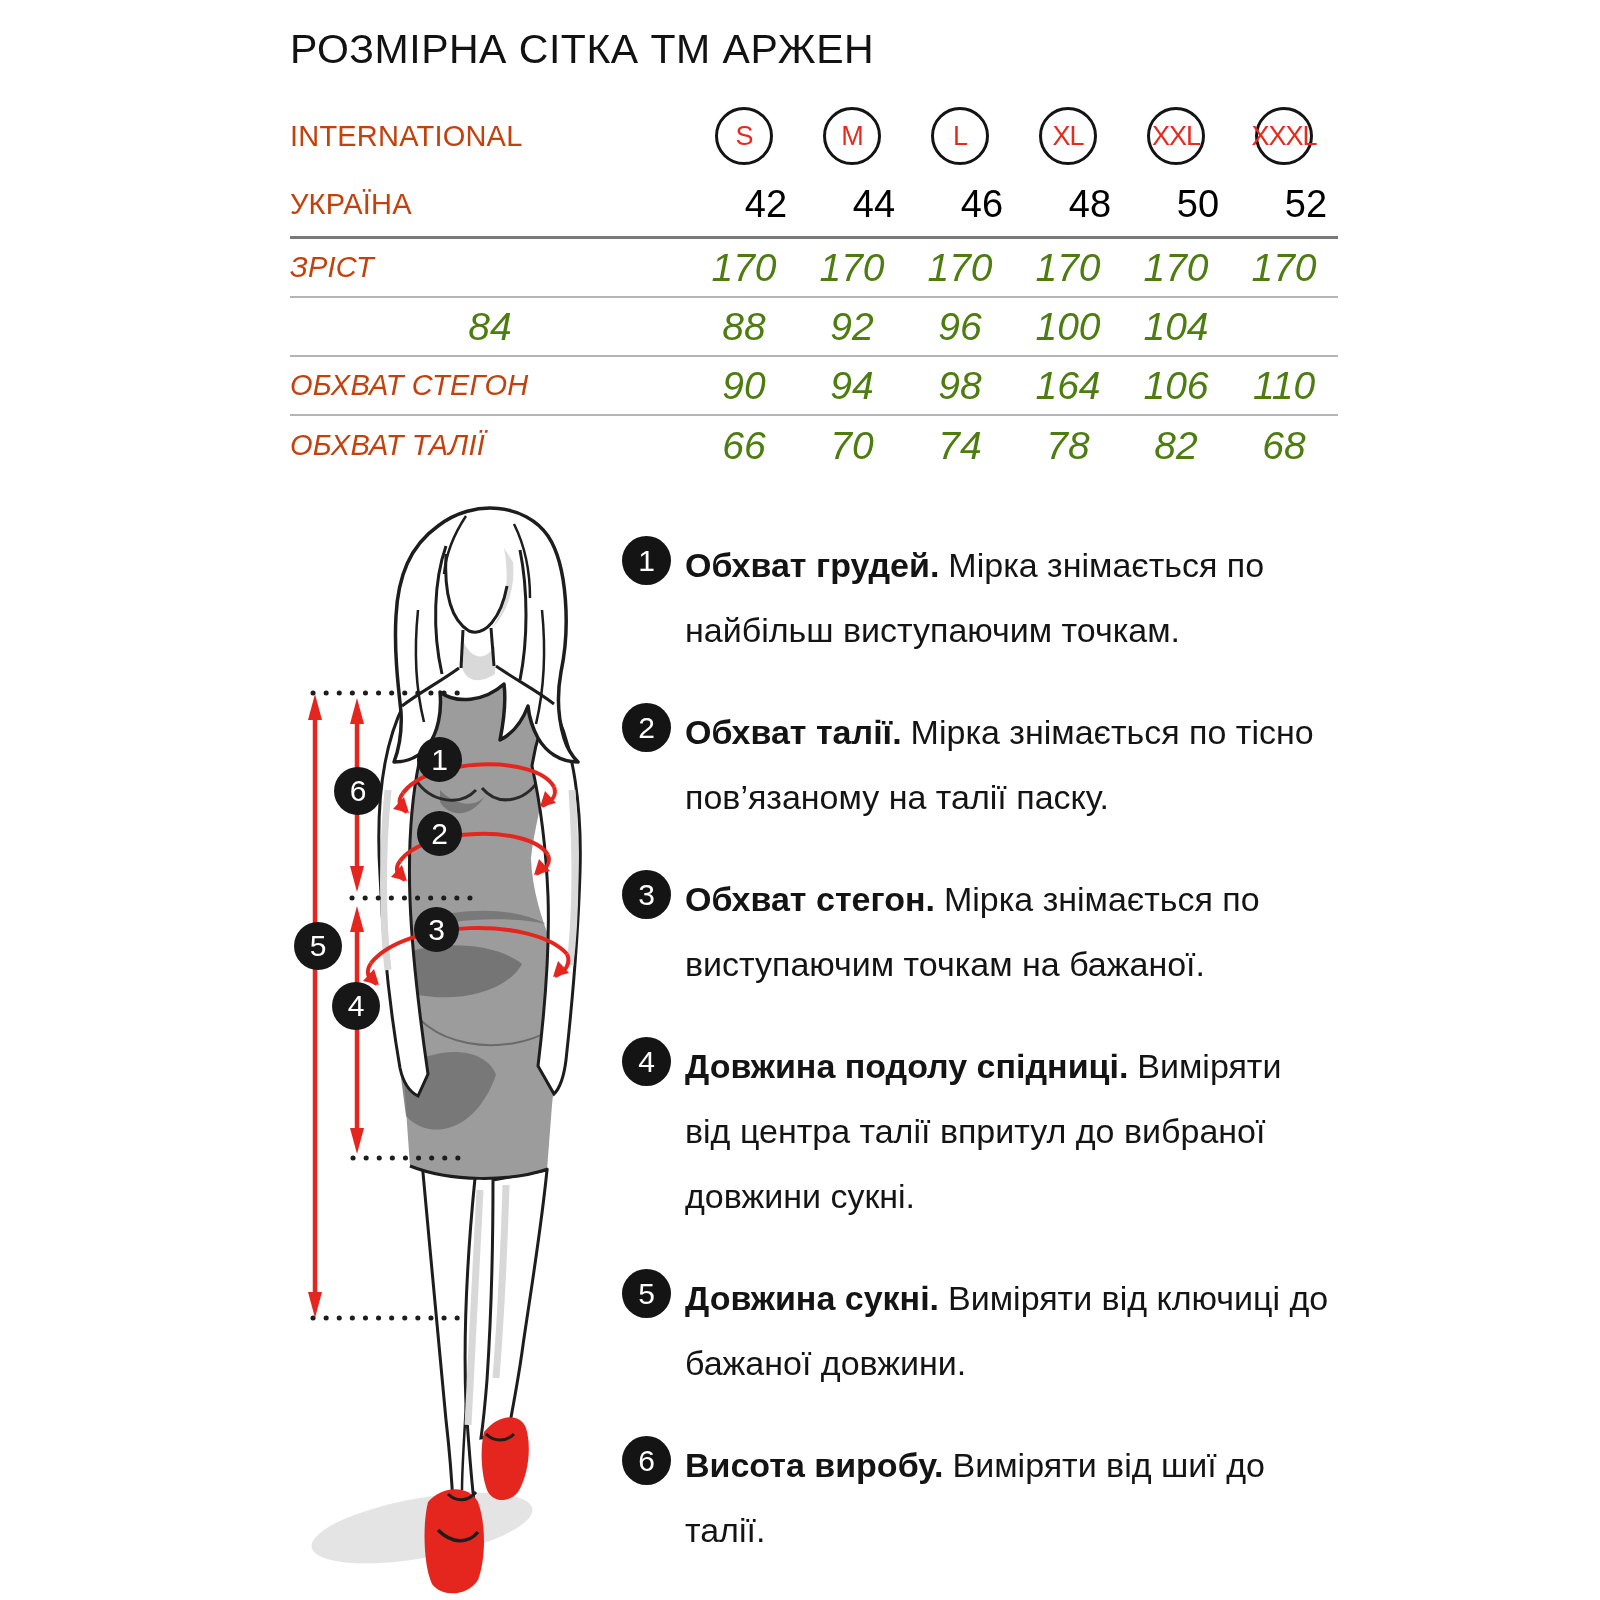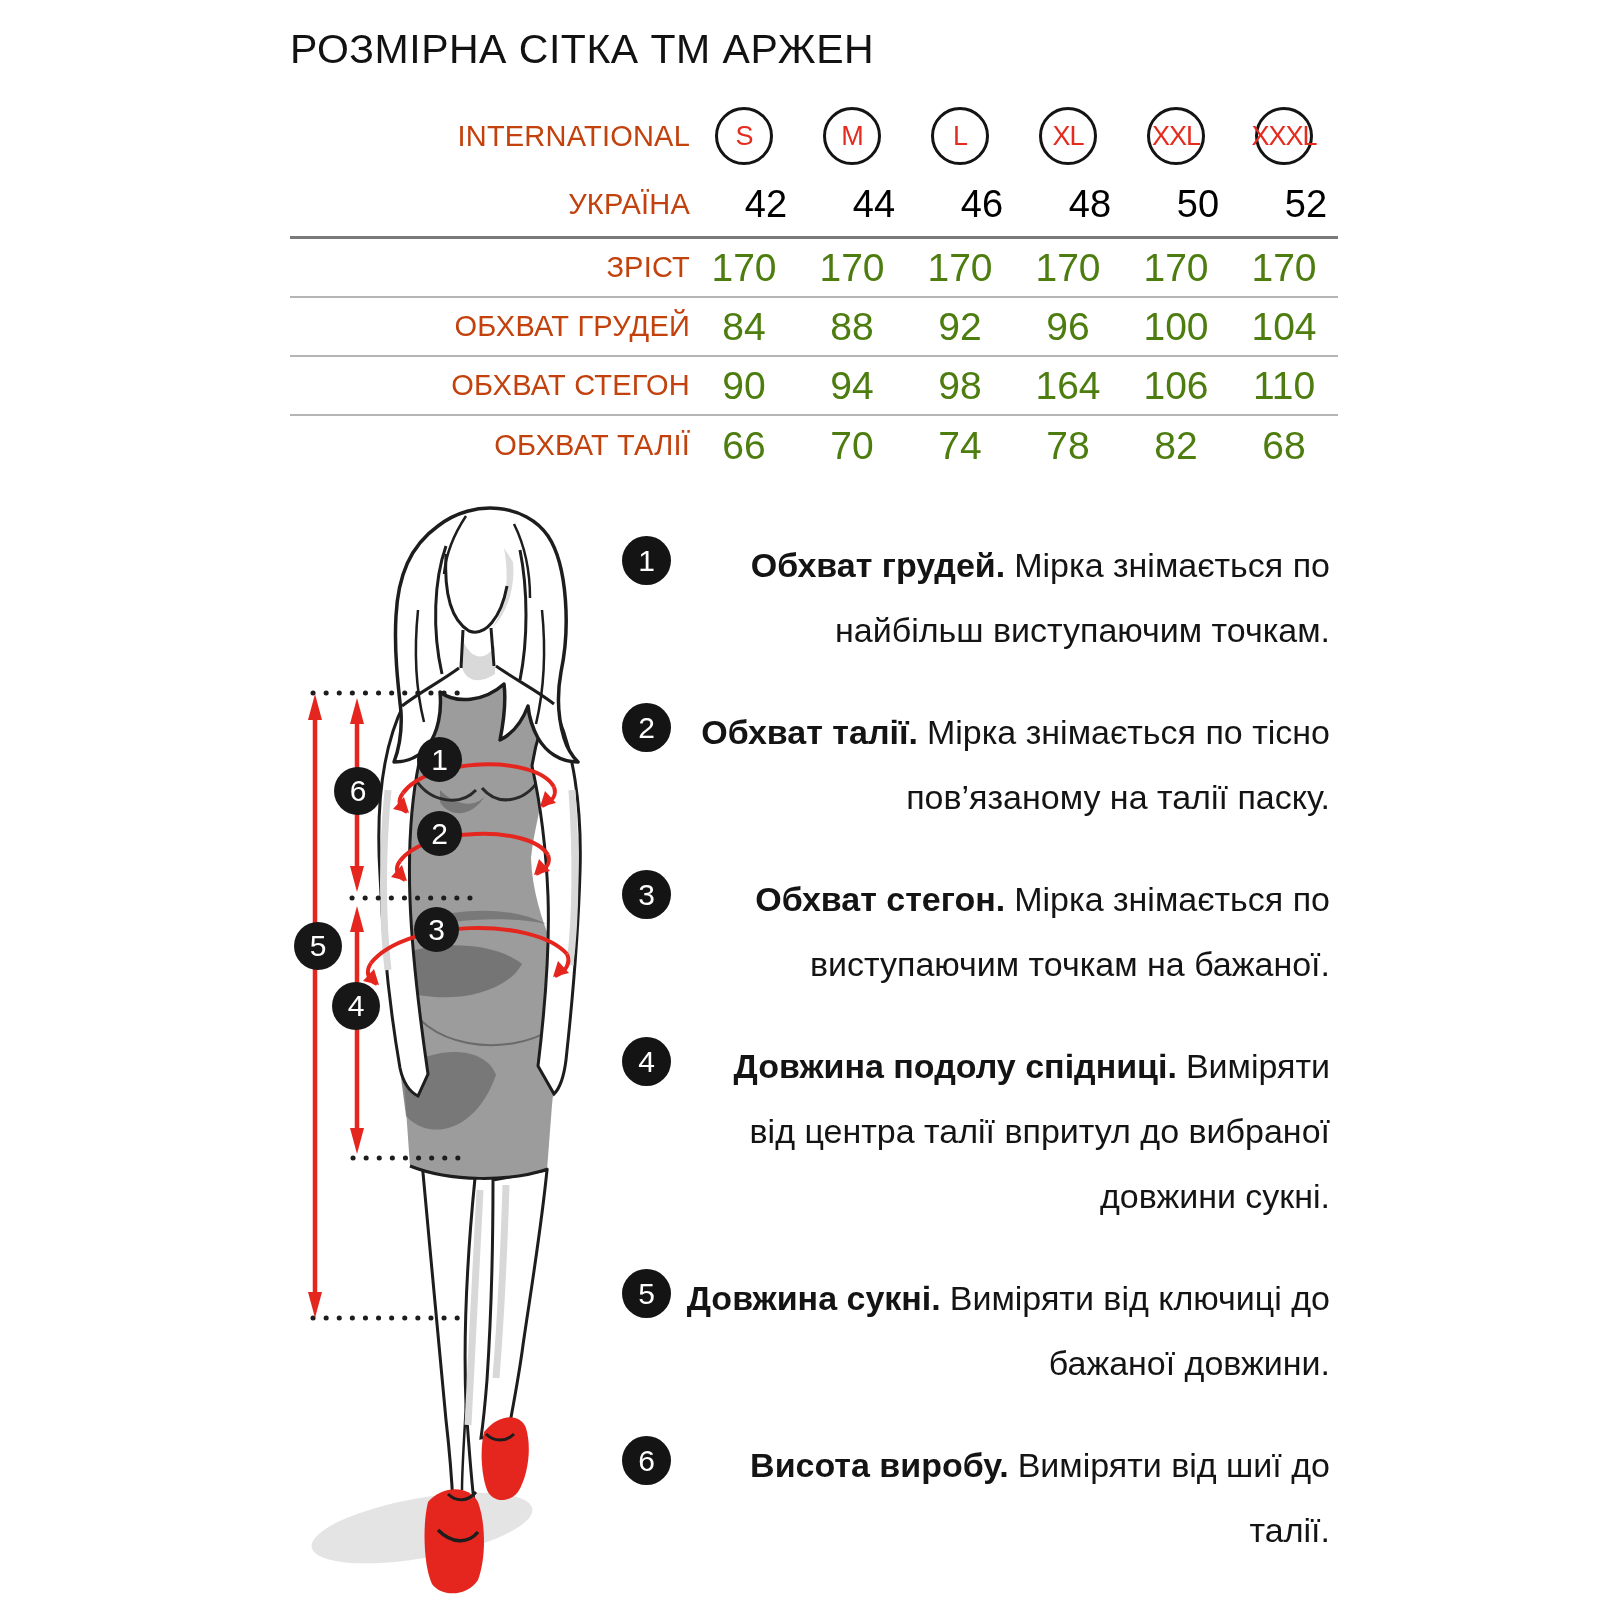--- a/index.html
+++ b/index.html
@@ -1,19 +1,19 @@
 <!DOCTYPE html>
 <html><head>
 <meta charset="utf-8">
 <style>
   * { margin:0; padding:0; box-sizing:border-box; }
   html,body { background:#ffffff; }
   .page {
     position:relative; width:1600px; height:1600px; background:#ffffff;
-    font-family:"Liberation Sans", sans-serif; color:#151515; overflow:hidden;text-align:right;
+    font-family:"Liberation Sans", sans-serif; color:#151515; overflow:hidden;
   }
 
   
   .title {
     position:absolute; left:290px; top:26px;
     font-size:41px; font-weight:500; letter-spacing:.5px; color:#121212;
   }
 
   
   .size-table { position:absolute; left:290px; top:100px; width:1048px; }
@@ -24,21 +24,21 @@
   .t-row .t-label { font-size:29px; color:#c2410c; letter-spacing:.2px; }
   .t-cell { display:flex; justify-content:center; align-items:center; }
   .r-intl { height:72px; }
   .size-circle {
     width:58px; height:58px; border:3px solid #141414; border-radius:50%;
     display:flex; align-items:center; justify-content:center;
     font-size:27px; letter-spacing:-1px; color:#e52b1e; font-weight:400;
   }
   .r-ua { height:64px;gap:44px; }
   .r-ua .t-cell { font-size:38px; color:#000000; }
-  .t-body { border-top:3px solid #7a7a7a; }
+  .t-body { border-top:3px solid #7a7a7a;font-style:italic; }
   .t-body .t-row { height:59px; border-bottom:2px solid #b5b5b5; }
   .t-body .t-row:last-child { border-bottom:none; }
   .t-body .t-cell { font-size:39px; color:#4d7c0f; }
 
   
   .legend { position:absolute; left:622px; top:533px; width:712px; }
   .legend-item { display:flex; align-items:flex-start; margin-bottom:37px; }
   .legend-num {
     flex:0 0 auto; width:49px; height:49px; margin-top:3px; border-radius:50%;
     background:#141414; color:#ffffff; font-size:30px;
@@ -107,21 +107,20 @@
       <div class="t-row">
         <div class="t-label">ЗРІСТ</div>
         <div class="t-cell">170</div>
         <div class="t-cell">170</div>
         <div class="t-cell">170</div>
         <div class="t-cell">170</div>
         <div class="t-cell">170</div>
         <div class="t-cell">170</div>
       </div>
       <div class="t-row">
-        <div class="t-label">ОБХВАТ ГРУДЕЙ</div>
         <div class="t-cell">84</div>
         <div class="t-cell">88</div>
         <div class="t-cell">92</div>
         <div class="t-cell">96</div>
         <div class="t-cell">100</div>
         <div class="t-cell">104</div>
       </div>
       <div class="t-row">
         <div class="t-label">ОБХВАТ СТЕГОН</div>
         <div class="t-cell">90</div>

